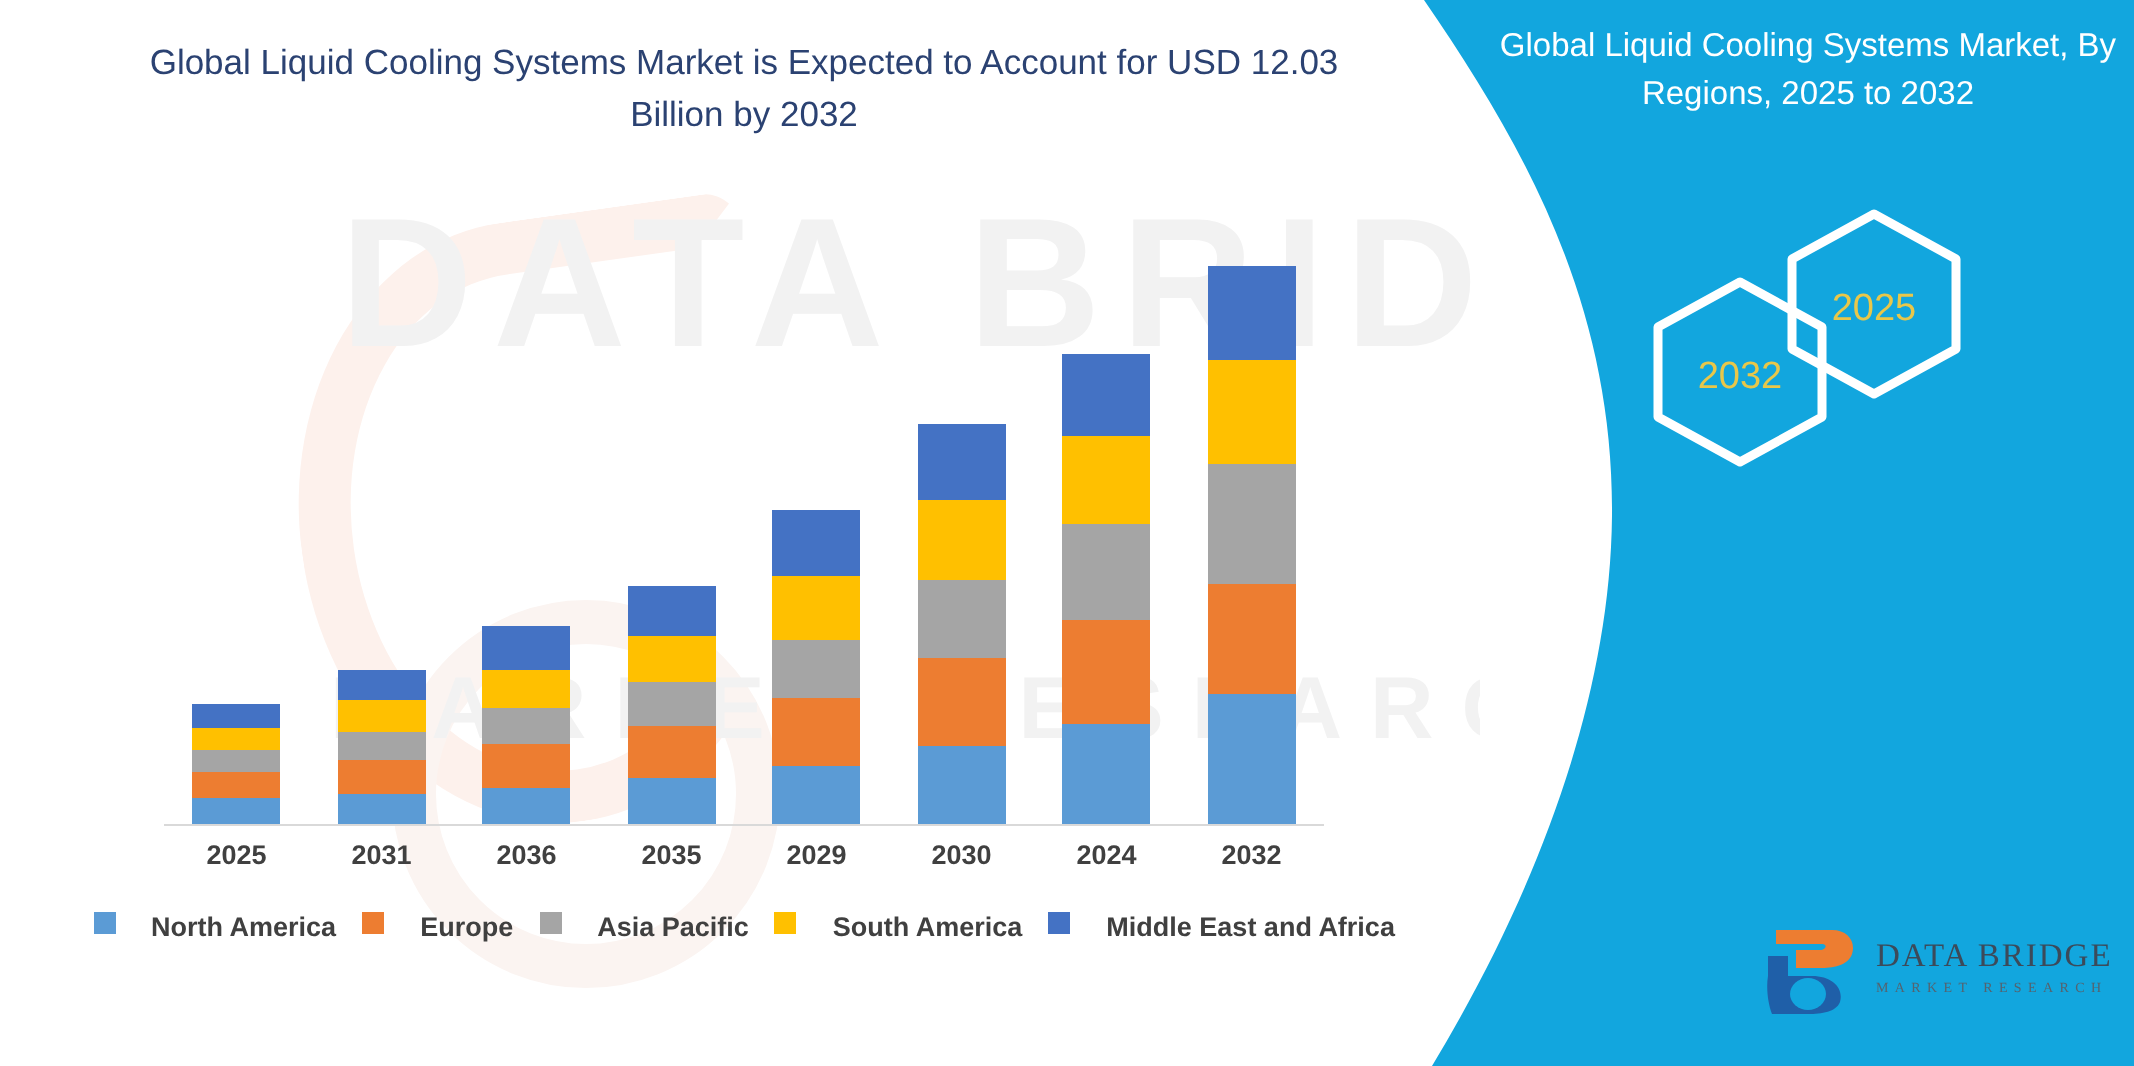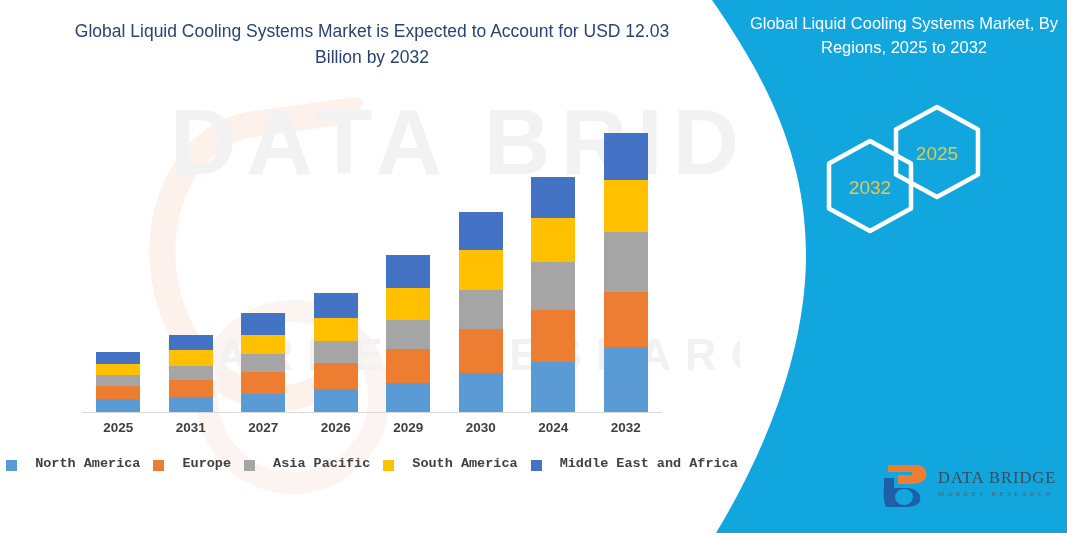--- a/index.html
+++ b/index.html
@@ -128,24 +128,23 @@
     top: 456px;
     width: 620px;
     display: flex;
     justify-content: center;
     align-items: center;
     gap: 13px;
     flex-wrap: nowrap;
   }
   .legend-item {
     display: flex;
-    align-items: flex-end;
+    align-items: flex-start;
     gap: 18px;
     white-space: nowrap;
-    font-family: Liberation Mono, monospace;
   }
   .legend-swatch {
     width: 11px; height: 11px;
     flex: 0 0 auto;
   }
   .legend-label {
     font-size: 13.5px;
     font-weight: bold;
     color: #404040;
   }
@@ -312,22 +311,22 @@
           <div class="seg" title="Asia Pacific 2032" style="height: 60px; background: rgb(165, 165, 165);"></div>
           <div class="seg" title="South America 2032" style="height: 52px; background: rgb(255, 192, 0);"></div>
           <div class="seg" title="Middle East and Africa 2032" style="height: 47px; background: rgb(68, 114, 196);"></div>
         </div>
       </div>
 
     <div id="x-labels">
 
     <div class="x-label" style="left: 1.25px;">2025</div>
         <div class="x-label" style="left: 73.75px;">2031</div>
-        <div class="x-label" style="left: 146.25px;">2027</div>
-        <div class="x-label" style="left: 218.75px;">2026</div>
+        <div class="x-label" style="left: 146.25px;">2036</div>
+        <div class="x-label" style="left: 218.75px;">2035</div>
         <div class="x-label" style="left: 291.25px;">2029</div>
         <div class="x-label" style="left: 363.75px;">2030</div>
         <div class="x-label" style="left: 436.25px;">2024</div>
         <div class="x-label" style="left: 508.75px;">2032</div>
       </div>
 
     <div id="legend">
 
     <div class="legend-item">
           <span class="legend-swatch" style="background: rgb(91, 155, 213);"></span>

